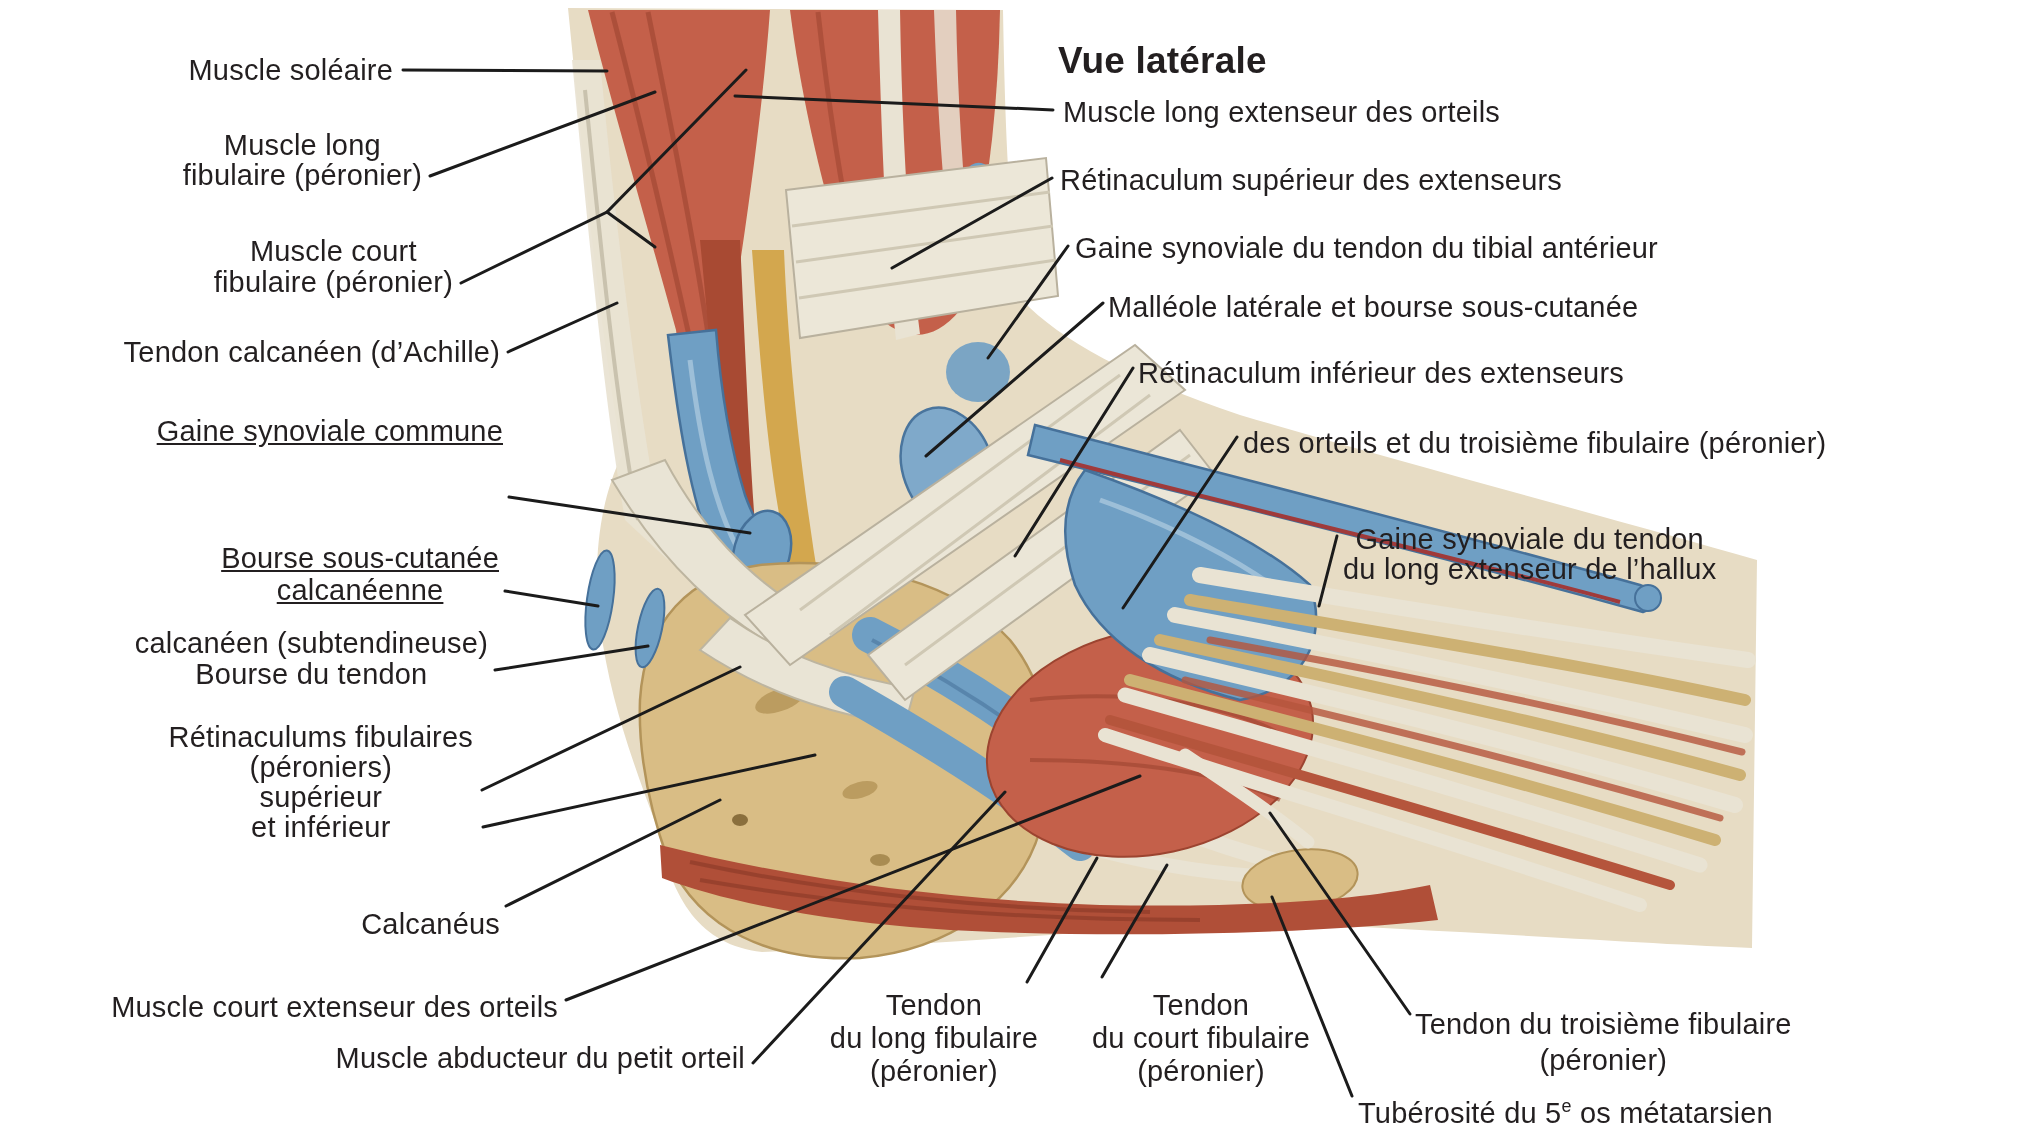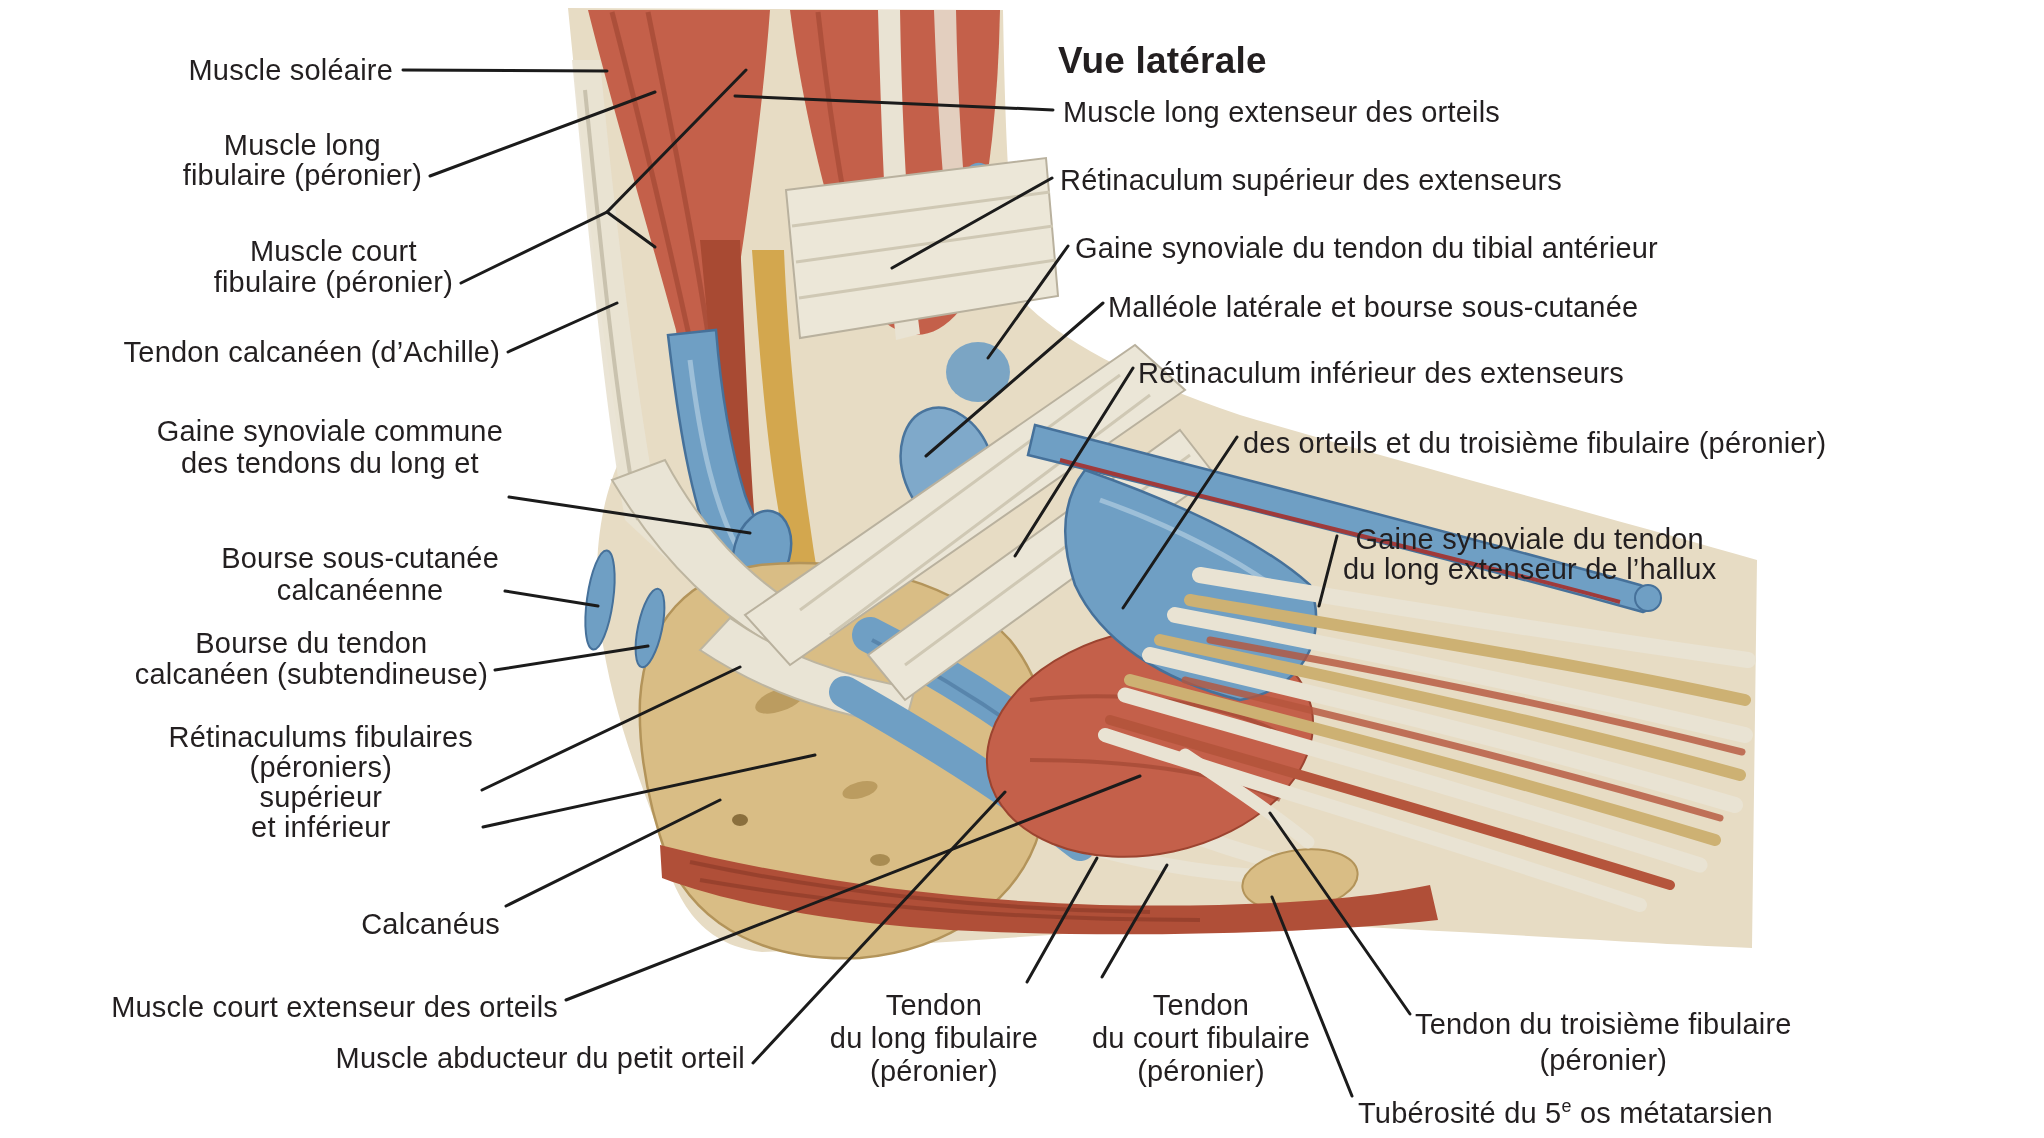--- a/index.html
+++ b/index.html
@@ -19,21 +19,21 @@
     position:absolute;font-size:29px;line-height:31px;white-space:nowrap;
     color:var(--text);letter-spacing:0.2px;
   }
   .ra{text-align:center;}
   .la{text-align:center;}
   .title{
     position:absolute;left:1022px;top:40px;font-size:37px;font-weight:bold;
     letter-spacing:0.2px;
     margin-left:36px;
   }
-  .lh30{line-height:30px;} .lh31{line-height:31px;} .lh32{line-height:32px;}
+  .lh30{line-height:30px;} .lh31{line-height:31px;} .lh32{line-height:32px;text-decoration:underline;}
   .lh33{line-height:33px;} .lh36{line-height:36px;}
   sup.e{font-size:0.62em;vertical-align:super;line-height:0;}
   .leader{stroke:var(--line);stroke-width:3;fill:none;stroke-linecap:round;}
 </style>
 </head>
 <body>
 
 <div id="stage">
 
   <svg class="art" width="2044" height="1138" viewBox="0 0 2044 1138" aria-hidden="true">
@@ -205,31 +205,30 @@
     <div>Muscle court</div>
     <div>fibulaire (péronier)</div>
   </div>
 
   <div class="lbl ra" style="right:1544px;top:337px">
     <div>Tendon calcanéen (d’Achille)</div>
   </div>
 
   <div class="lbl ra lh32" style="right:1541px;top:415px">
     <div>Gaine synoviale commune</div>
-    <div>des tendons du long et</div>
   </div>
 
   <div class="lbl ra lh32" style="right:1545px;top:542px">
     <div>Bourse sous-cutanée</div>
     <div>calcanéenne</div>
   </div>
 
   <div class="lbl ra lh31" style="right:1556px;top:628px">
+    <div>calcanéen (subtendineuse)</div>
     <div>Bourse du tendon</div>
-    <div>calcanéen (subtendineuse)</div>
   </div>
 
   <div class="lbl ra lh30" style="right:1571px;top:722px">
     <div>Rétinaculums fibulaires</div>
     <div>(péroniers)</div>
     <div>supérieur</div>
     <div>et inférieur</div>
   </div>
 
   <div class="lbl ra" style="right:1544px;top:909px">

